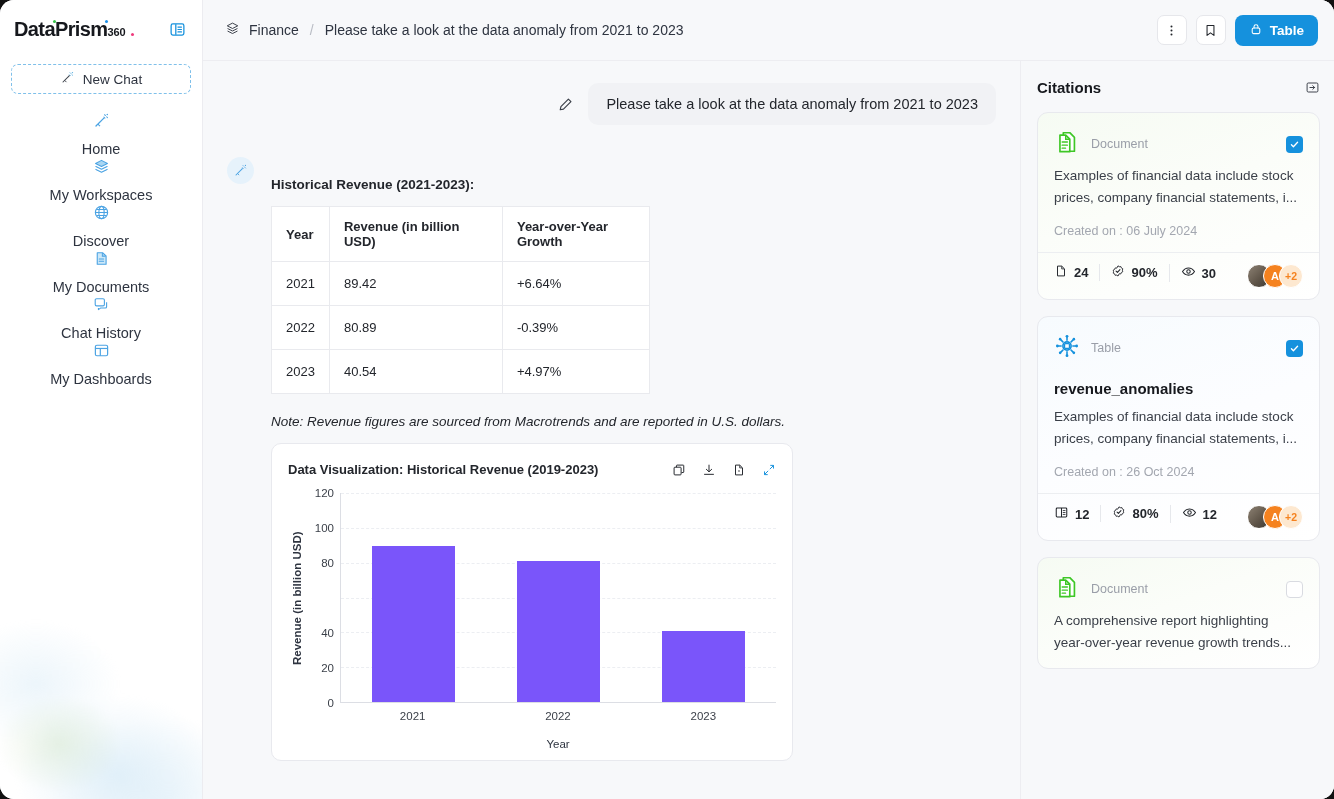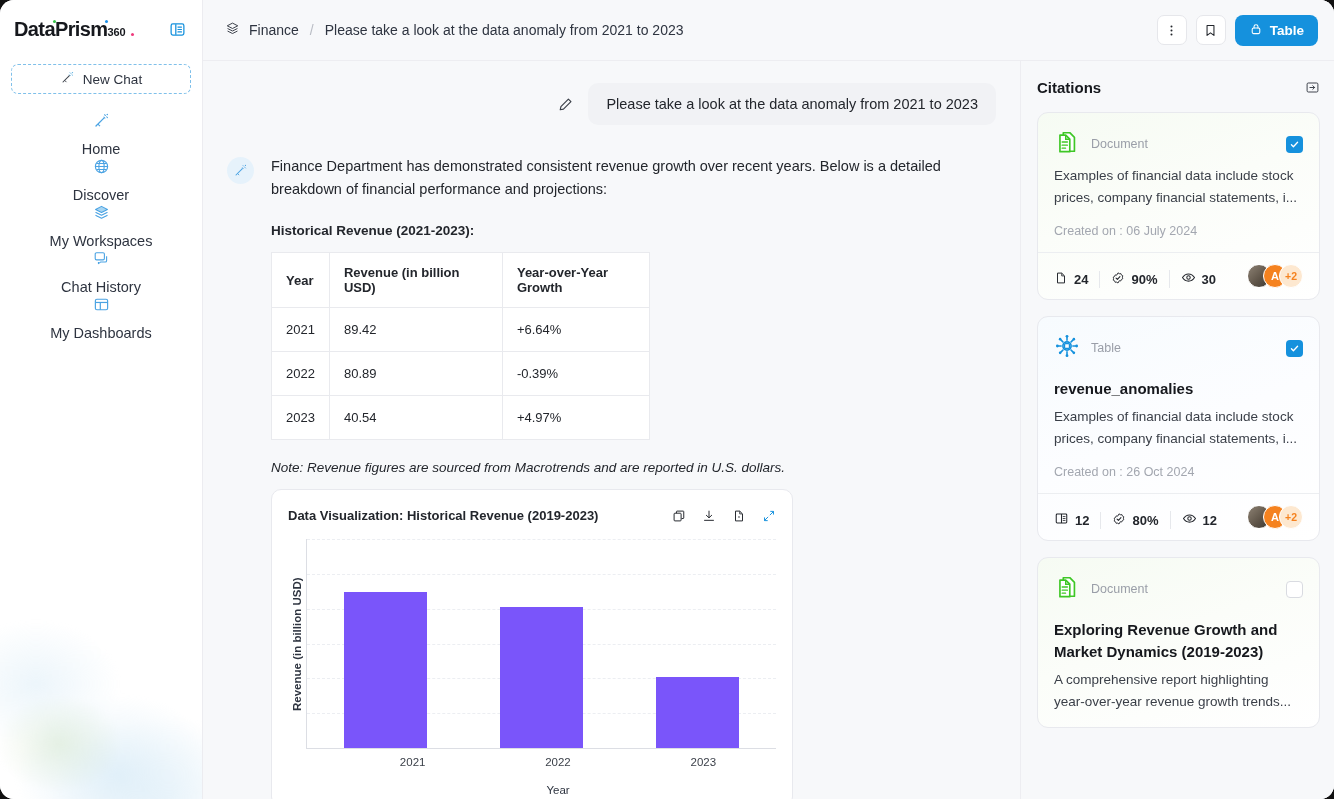--- a/index.html
+++ b/index.html
@@ -226,21 +226,21 @@
     cursor: pointer;
   }
   .cit-check.on { background: #1591dd; }
   .cit-check.off { background: #fff; border: 1.5px solid #d9dbe1; }
   .cit-name { font-size: 15px; font-weight: 700; color: #16181d; line-height: 22px; margin-top: 15px; }
   .cit-desc { font-size: 13.5px; color: #3a3f48; line-height: 22px; margin-top: 6px; }
   .cit-created { font-size: 12.5px; color: #a3a7b0; margin-top: 15px; }
   .cit-foot {
     border-top: 1px solid #eceef1;
     padding: 11px 16px;
-    display: flex; align-items: flex-end; gap: 0;
+    display: flex; align-items: flex-start; gap: 0;
   }
   .stat { display: flex; align-items: center; gap: 6px; font-size: 13px; font-weight: 700; color: #23262c; padding: 0 11px; }
   .stat:first-child { padding-left: 0; }
   .stat + .stat { border-left: 1px solid #e6e8ec; }
   .avatars { margin-left: auto; display: flex; align-items: center; }
   .av { width: 24px; height: 24px; border-radius: 50%; display: flex; align-items: center; justify-content: center; font-size: 11px; font-weight: 700; }
   .av.photo { background: linear-gradient(135deg,#8d8274,#5c5246 60%,#3d3a34); border: 1.5px solid #fff; }
   .av.a { background: #f5821f; color: #fff; margin-left: -8px; border: 1.5px solid #fff; }
   .av.plus { background: #fde8d0; color: #f5821f; margin-left: -8px; border: 1.5px solid #fff; font-size: 10.5px; }
 </style>
@@ -288,36 +288,46 @@
               <path d="M5.8 14.2l2.4 2.4" stroke="#4ba3e3" stroke-width="1.3"></path>
               <path d="M13.6 3.2l1 1M16 5.6l1 1M12.8 6l1.2 1.2" stroke="#4ba3e3" stroke-width="1.2" stroke-linecap="round"></path>
               <circle cx="16.8" cy="3" r="0.9" fill="#4ba3e3"></circle>
             </svg>
         </span>
         <span>Home</span>
       </div>
       <div class="nav-item">
         <span class="ico">
           <svg width="17" height="17" viewBox="0 0 20 20" fill="none">
+              <path d="M10 2.8L17 6.4 10 10 3 6.4z" fill="#a9d6f2" stroke="#4ba3e3" stroke-width="1.2" stroke-linejoin="round"></path>
+              <path d="M3.4 10L10 13.3 16.6 10" stroke="#4ba3e3" stroke-width="1.3" stroke-linecap="round" stroke-linejoin="round"></path>
+              <path d="M3.4 13.4L10 16.7l6.6-3.3" stroke="#4ba3e3" stroke-width="1.3" stroke-linecap="round" stroke-linejoin="round"></path>
+            </svg>
+        </span>
+        <span>My Workspaces</span>
+      </div>
+      <div class="nav-item">
+        <span class="ico">
+          <svg width="17" height="17" viewBox="0 0 20 20" fill="none">
               <circle cx="10" cy="10" r="7.2" stroke="#4ba3e3" stroke-width="1.4"></circle>
               <ellipse cx="10" cy="10" rx="3.1" ry="7.2" stroke="#4ba3e3" stroke-width="1.3"></ellipse>
               <path d="M3 10h14M4.2 6.4h11.6M4.2 13.6h11.6" stroke="#4ba3e3" stroke-width="1.2"></path>
             </svg>
         </span>
         <span>Discover</span>
       </div>
       <div class="nav-item">
         <span class="ico">
           <svg width="17" height="17" viewBox="0 0 20 20" fill="none">
-              <path d="M10 2.8L17 6.4 10 10 3 6.4z" fill="#a9d6f2" stroke="#4ba3e3" stroke-width="1.2" stroke-linejoin="round"></path>
-              <path d="M3.4 10L10 13.3 16.6 10" stroke="#4ba3e3" stroke-width="1.3" stroke-linecap="round" stroke-linejoin="round"></path>
-              <path d="M3.4 13.4L10 16.7l6.6-3.3" stroke="#4ba3e3" stroke-width="1.3" stroke-linecap="round" stroke-linejoin="round"></path>
+              <path d="M5 3.2h6.2L15.4 7v9.8H5z" fill="#cde8f8" stroke="#4ba3e3" stroke-width="1.3" stroke-linejoin="round"></path>
+              <path d="M11 3.4v3.8h4" stroke="#4ba3e3" stroke-width="1.2"></path>
+              <path d="M7.3 10.6h5.2M7.3 13.2h5.2" stroke="#4ba3e3" stroke-width="1.2" stroke-linecap="round"></path>
             </svg>
         </span>
-        <span>My Workspaces</span>
+        <span>My Documents</span>
       </div>
       <div class="nav-item">
         <span class="ico">
           <svg width="17" height="17" viewBox="0 0 20 20" fill="none">
               <rect x="2.6" y="3.2" width="10.8" height="8.4" rx="1.6" stroke="#4ba3e3" stroke-width="1.3"></rect>
               <path d="M6.4 14.2v1.8l2.4-1.8h5.6a1.6 1.6 0 001.6-1.6V7.4" stroke="#4ba3e3" stroke-width="1.3" stroke-linejoin="round"></path>
             </svg>
         </span>
         <span>Chat History</span>
         <span class="nav-badge"></span>
@@ -394,21 +404,20 @@
           <div class="assistant-avatar">
             <svg width="15" height="15" viewBox="0 0 20 20" fill="none">
                 <path d="M4 16l8.5-8.5" stroke="#4ba3e3" stroke-width="1.4" stroke-linecap="round"></path>
                 <path d="M6 14l2.2 2.2" stroke="#4ba3e3" stroke-width="1.2"></path>
                 <path d="M13.4 3.4l.9.9M15.8 5.8l.9.9M12.6 6.2l1.1 1.1" stroke="#4ba3e3" stroke-width="1.1" stroke-linecap="round"></path>
                 <circle cx="16.6" cy="3.2" r="0.8" fill="#4ba3e3"></circle>
               </svg>
           </div>
 
           <div class="assistant-body">
-            <p class="para">Finance Department has demonstrated consistent revenue growth over recent years. Below is a detailed breakdown of financial performance and projections:</p>
 
             <div class="sub-head">Historical Revenue (2021-2023):</div>
 
             <table class="rev">
               <thead>
                 <tr>
                   <th>Year</th>
                   <th>Revenue (in billion USD)</th>
                   <th>Year-over-Year Growth</th>
                 </tr>
@@ -462,20 +471,28 @@
                     <svg width="14" height="14" viewBox="0 0 20 20" fill="none">
                         <path d="M11.6 8.4l4.6-4.6M12.4 3.4h4v4" stroke="#1591dd" stroke-width="1.4" stroke-linecap="round" stroke-linejoin="round"></path>
                         <path d="M8.4 11.6l-4.6 4.6M7.6 16.6h-4v-4" stroke="#1591dd" stroke-width="1.4" stroke-linecap="round" stroke-linejoin="round"></path>
                       </svg>
                   </span>
                 </div>
               </div>
 
               <div class="plot-wrap">
                 <div class="ylabel">Revenue (in billion USD)</div>
+                <div class="yticks">
+                  <div style="top:0%">120</div>
+                  <div style="top:16.67%">100</div>
+                  <div style="top:33.33%">80</div>
+                  <div style="top:66.67%">40</div>
+                  <div style="top:83.33%">20</div>
+                  <div style="top:100%">0</div>
+                </div>
                 <div class="plot">
                   <div class="gridline" style="top:0%"></div>
                   <div class="gridline" style="top:16.67%"></div>
                   <div class="gridline" style="top:33.33%"></div>
                   <div class="gridline" style="top:50%"></div>
                   <div class="gridline" style="top:66.67%"></div>
                   <div class="gridline" style="top:83.33%"></div>
                   <div class="bars">
                     <div class="bar-slot">
                         <div class="bar" id="bar0" style="height: 74.5167%; background: rgb(122, 85, 250);"></div>
@@ -647,21 +664,20 @@
                 <svg width="26" height="26" viewBox="0 0 28 28" fill="none">
                     <path d="M10 4h7l5 5v15H10z" fill="#fff" stroke="#3ec726" stroke-width="1.8" stroke-linejoin="round"></path>
                     <path d="M6.4 6.6h6.2L17 11v13.4H6.4z" fill="#fff" stroke="#3ec726" stroke-width="1.8" stroke-linejoin="round"></path>
                     <path d="M12.6 6.8V11h4.2" stroke="#3ec726" stroke-width="1.5"></path>
                     <path d="M8.8 14h5.6M8.8 17.4h5.6M8.8 20.6h3.6" stroke="#3ec726" stroke-width="1.5" stroke-linecap="round"></path>
                   </svg>
               </span>
               <span class="cit-type">Document</span>
               <span class="cit-check off"></span>
             </div>
-            <div class="cit-name">Exploring Revenue Growth and Market Dynamics (2019-2023)</div>
             <div class="cit-desc">A comprehensive report highlighting year-over-year revenue growth trends...</div>
           </div>
         </div>
       </aside>
 
     </div>
   </div>
 </div>
 
 </body></html>

